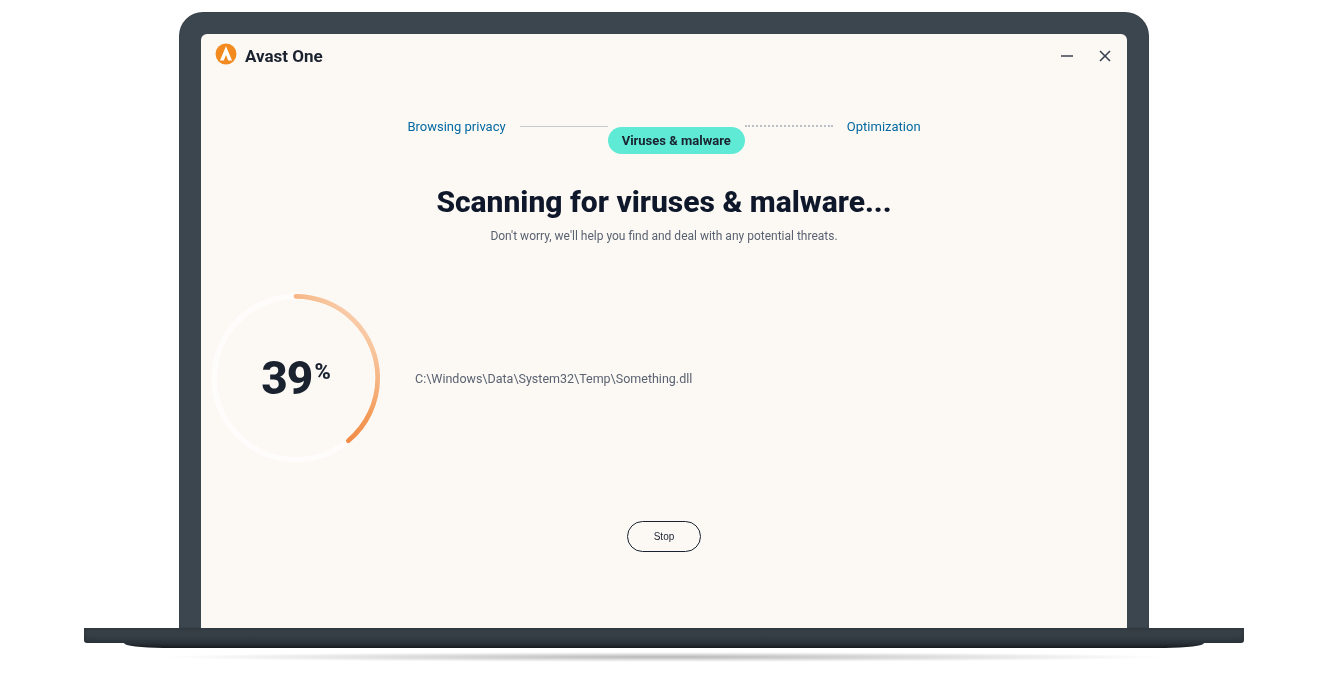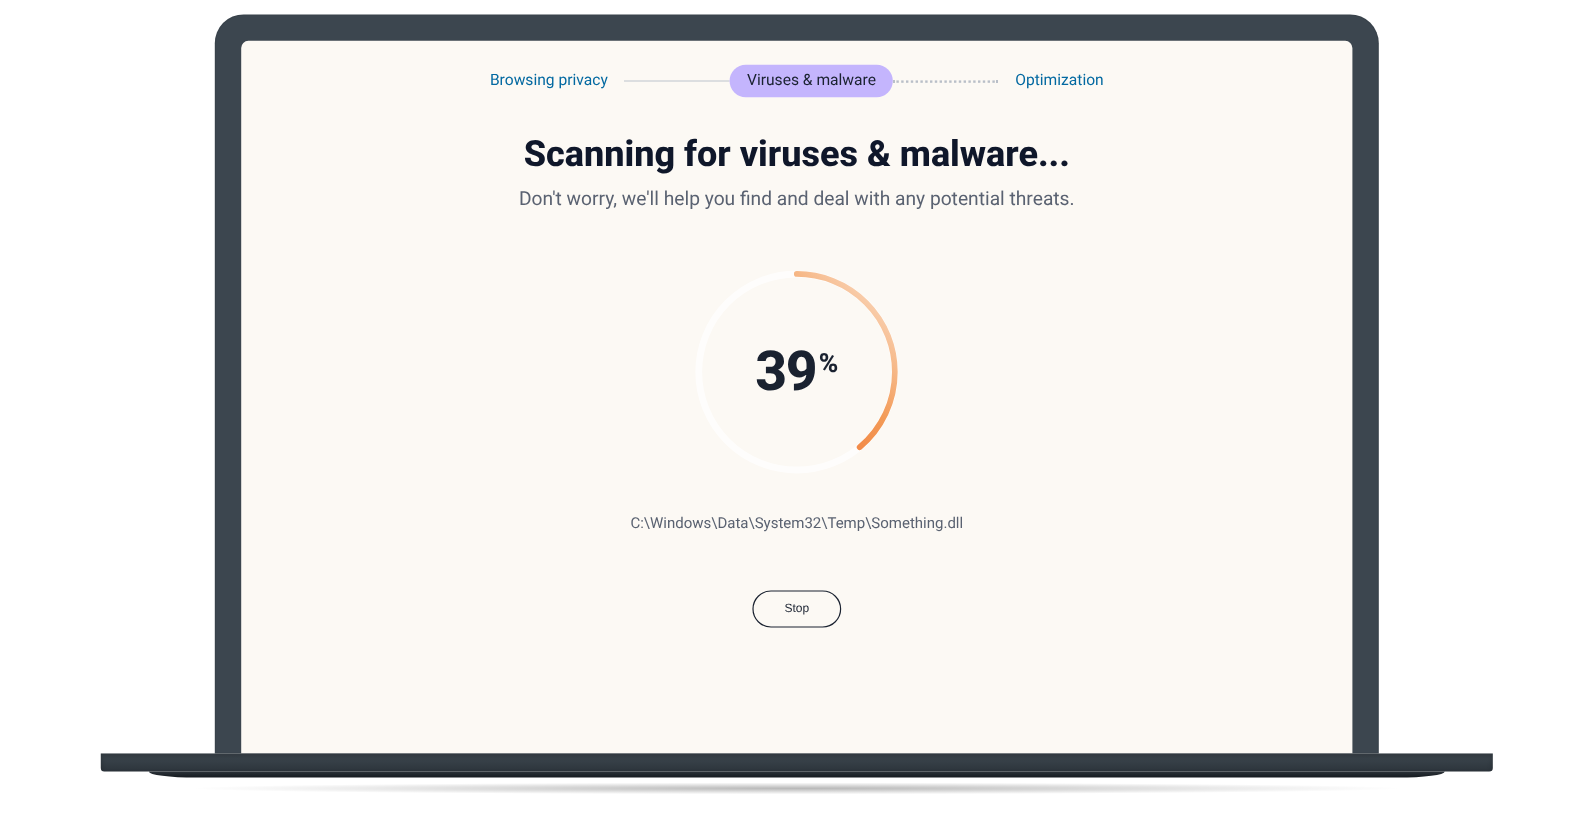--- a/index.html
+++ b/index.html
@@ -115,24 +115,25 @@
     color: #6b7280;
     font-size: 13px;
   }
   .step {
     padding: 6px 14px;
     border-radius: 999px;
     color: #0369a1;
     white-space: nowrap;
   }
   .step.active {
-    background: #c4b5fd;
-    color: #1a2230;
-    font-weight: 400;
+    background: #5eead4;
+    color: #1a2230;
+    font-weight: 700;
     font-size: 13px;
+    margin-top: 29px;
   }
   .connector {
     width: 88px;
     height: 1px;
   }
   .connector.solid {
     border-top: 1px solid #c7ccd3;
   }
   .connector.dotted {
     border-top: 2px dotted #b9bfc8;
@@ -142,29 +143,29 @@
   .headline {
     margin-top: 30px;
     text-align: center;
     font-size: 30px;
     font-weight: 800;
     color: #0f172a;
   }
   .subhead {
     margin-top: 10px;
     text-align: center;
-    font-size: 16px;
+    font-size: 12px;
     color: #5a6271;
   }
 
   
   .progress-wrap {
     margin-top: 40px;
     display: flex;
-    flex-direction: column;
+    flex-direction: row;
     align-items: center;
     gap: 24px;
   }
   .ring {
     position: relative;
     width: 190px;
     height: 190px;
   }
   .ring svg { width: 190px; height: 190px; display: block; }
   .ring-label {
@@ -213,20 +214,44 @@
   }
 </style>
 </head>
 <body>
 
 <div class="stage">
   <div class="laptop">
     <div class="laptop-screen">
       <div class="app-window">
 
+        <div class="titlebar">
+          <div class="brand">
+            <span>
+              <svg width="22" height="22" viewBox="0 0 40 40">
+                <circle cx="20" cy="20" r="19" fill="#f28a1f"></circle>
+                <path d="M20 6 L31 32 L24 32 L20 22 L16 32 L9 32 Z" fill="#ffffff"></path>
+              </svg>
+            </span>
+            <span class="brand-name">Avast One</span>
+          </div>
+          <div class="window-controls">
+            <span class="win-btn" title="Minimize">
+              <svg width="14" height="14" viewBox="0 0 14 14">
+                <line x1="1" y1="7" x2="13" y2="7" stroke="#3b4250" stroke-width="1.6"></line>
+              </svg>
+            </span>
+            <span class="win-btn" title="Close">
+              <svg width="14" height="14" viewBox="0 0 14 14">
+                <line x1="2" y1="2" x2="12" y2="12" stroke="#3b4250" stroke-width="1.6"></line>
+                <line x1="12" y1="2" x2="2" y2="12" stroke="#3b4250" stroke-width="1.6"></line>
+              </svg>
+            </span>
+          </div>
+        </div>
 
         <div class="stepper">
           <span class="step">Browsing privacy</span>
           <span class="connector solid"></span>
           <span class="step active">Viruses &amp; malware</span>
           <span class="connector dotted"></span>
           <span class="step">Optimization</span>
         </div>
 
         <h1 class="headline">Scanning for viruses &amp; malware...</h1>

